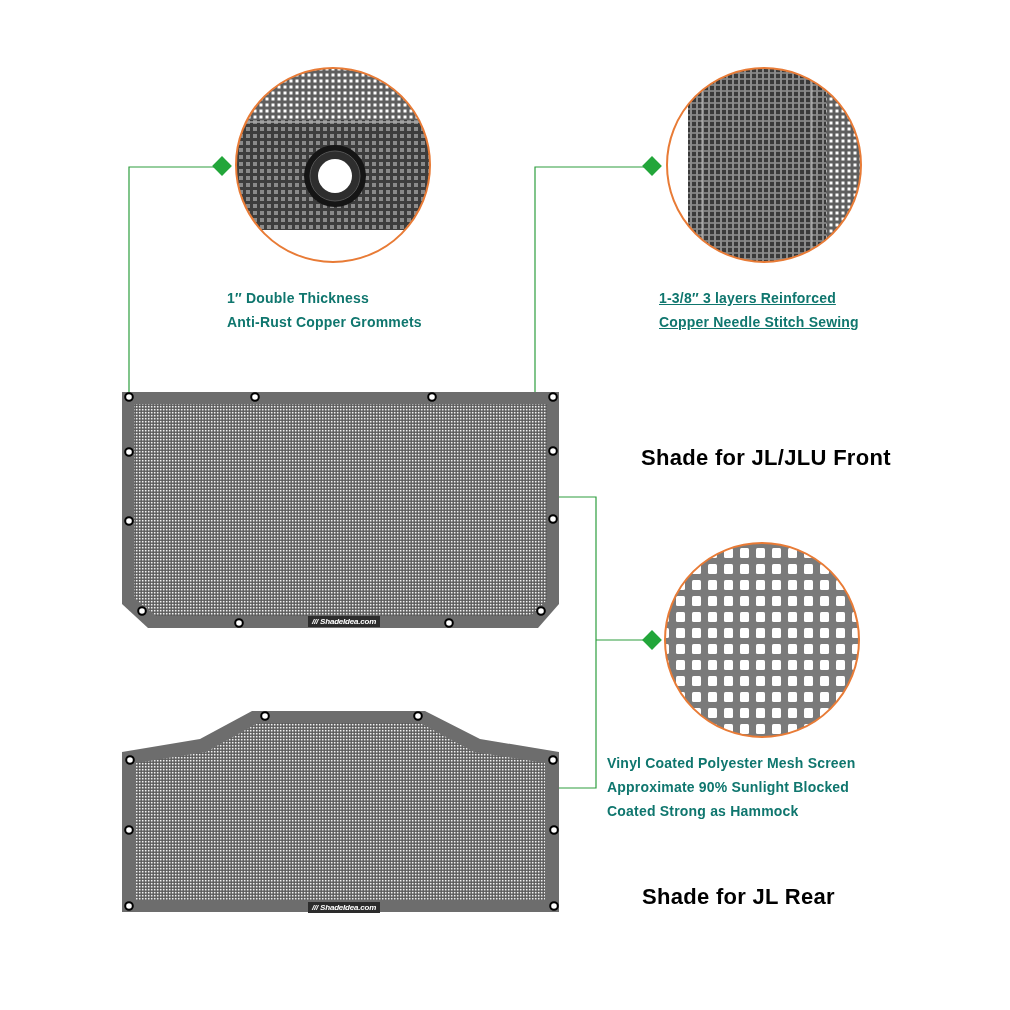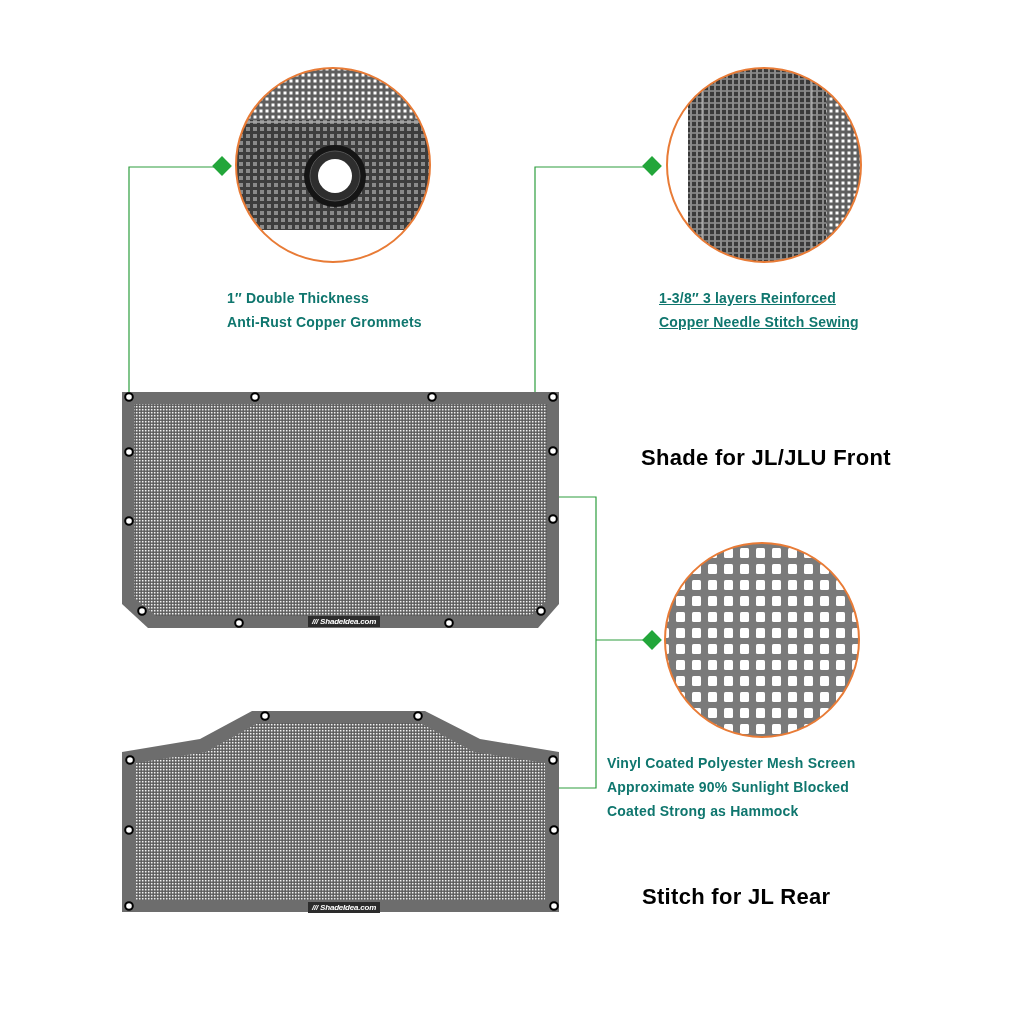--- a/index.html
+++ b/index.html
@@ -133,13 +133,13 @@
   <div>Copper Needle Stitch Sewing</div>
 </div>
 
 <div class="label" style="left:607px; top:751px;">
   <div>Vinyl Coated Polyester Mesh Screen</div>
   <div>Approximate 90% Sunlight Blocked</div>
   <div>Coated Strong as Hammock</div>
 </div>
 
 <div class="title" style="left:641px; top:445px;">Shade for JL/JLU Front</div>
-<div class="title" style="left:642px; top:884px;">Stitch for JL Rear</div>
+<div class="title" style="left:642px; top:884px;">Shade for JL Rear</div>
 
 </body></html>

